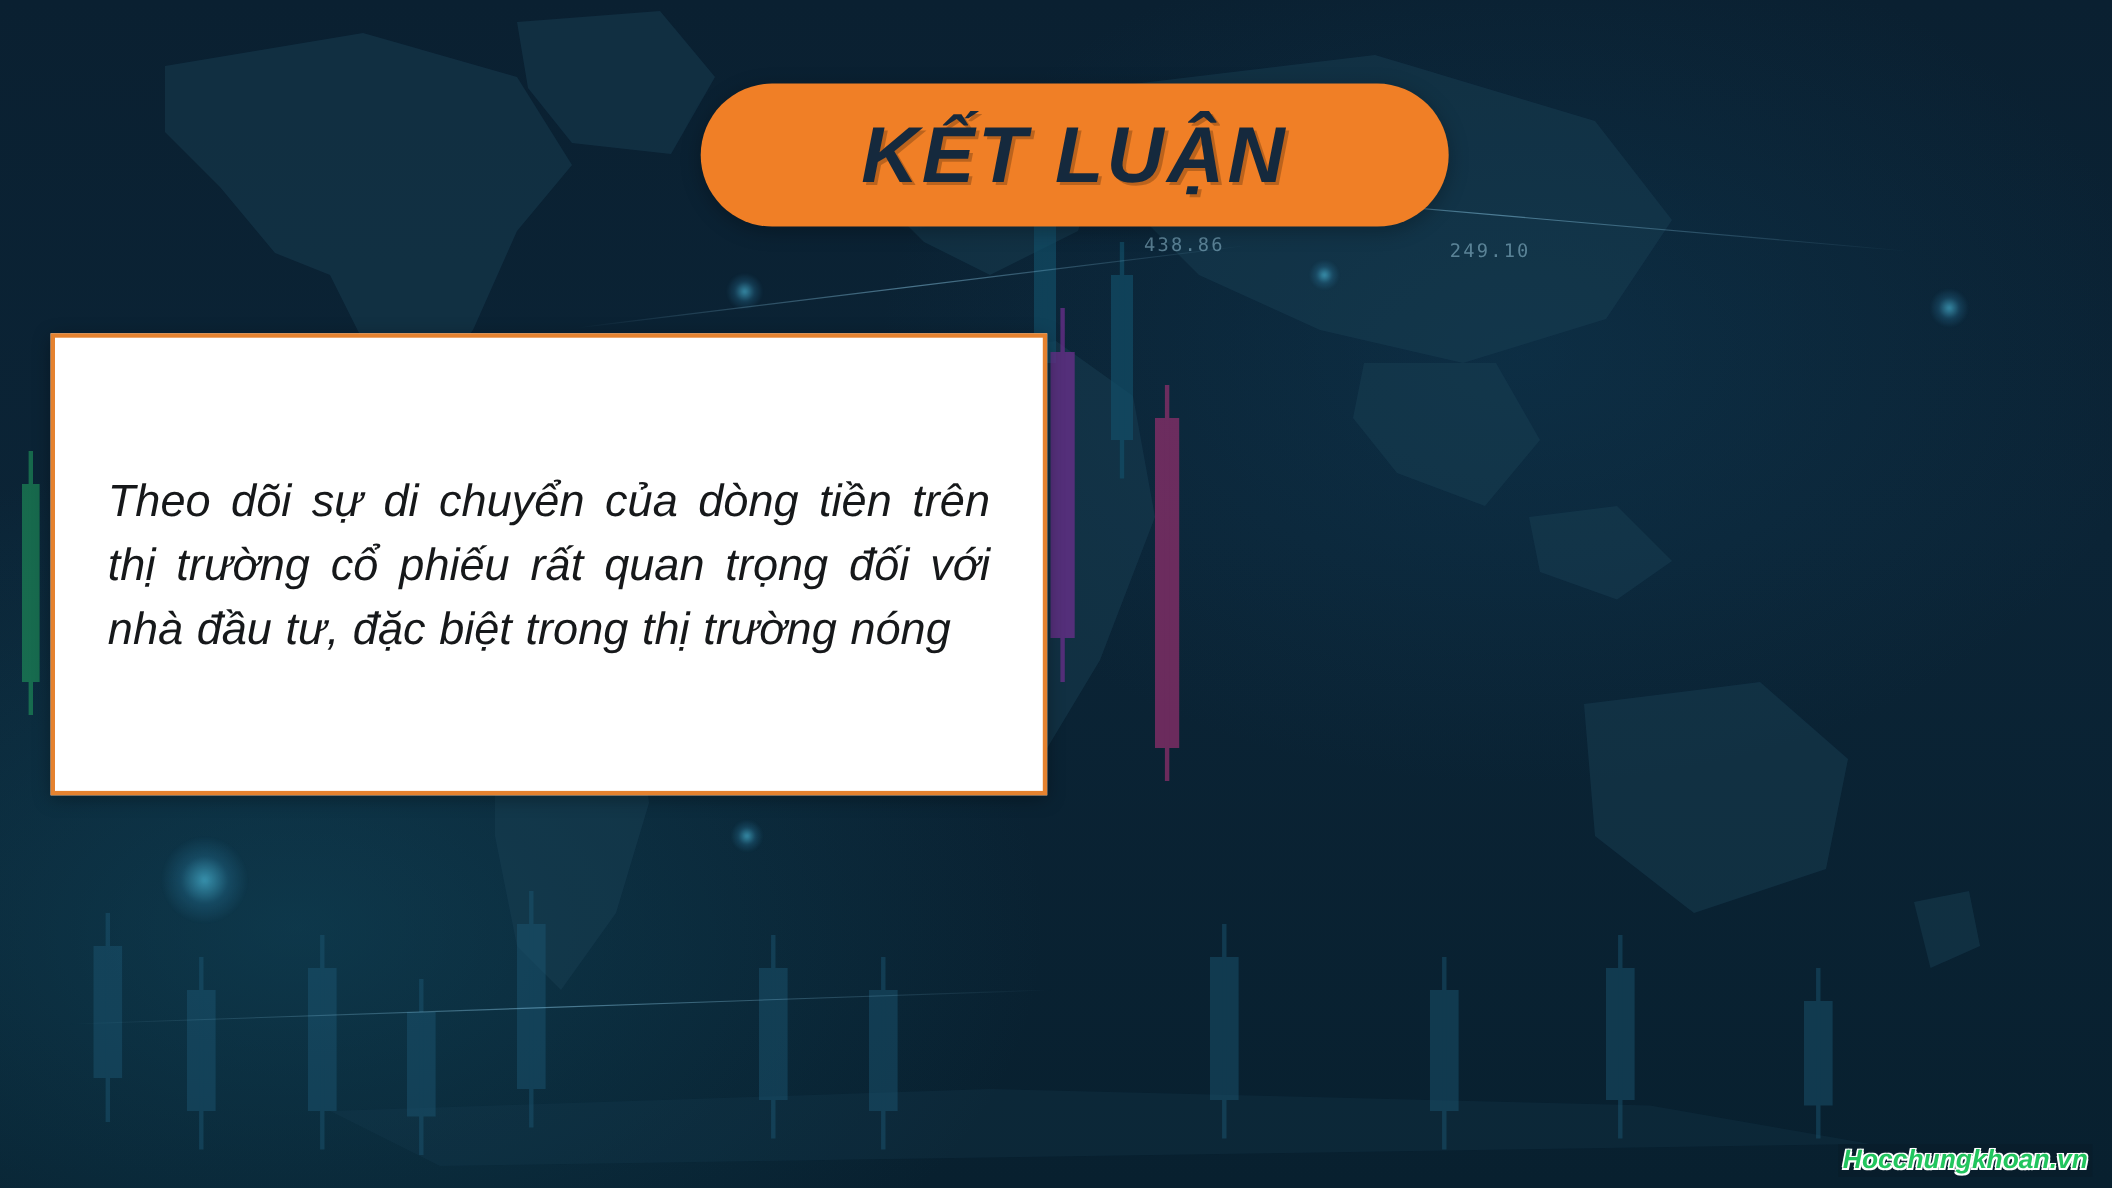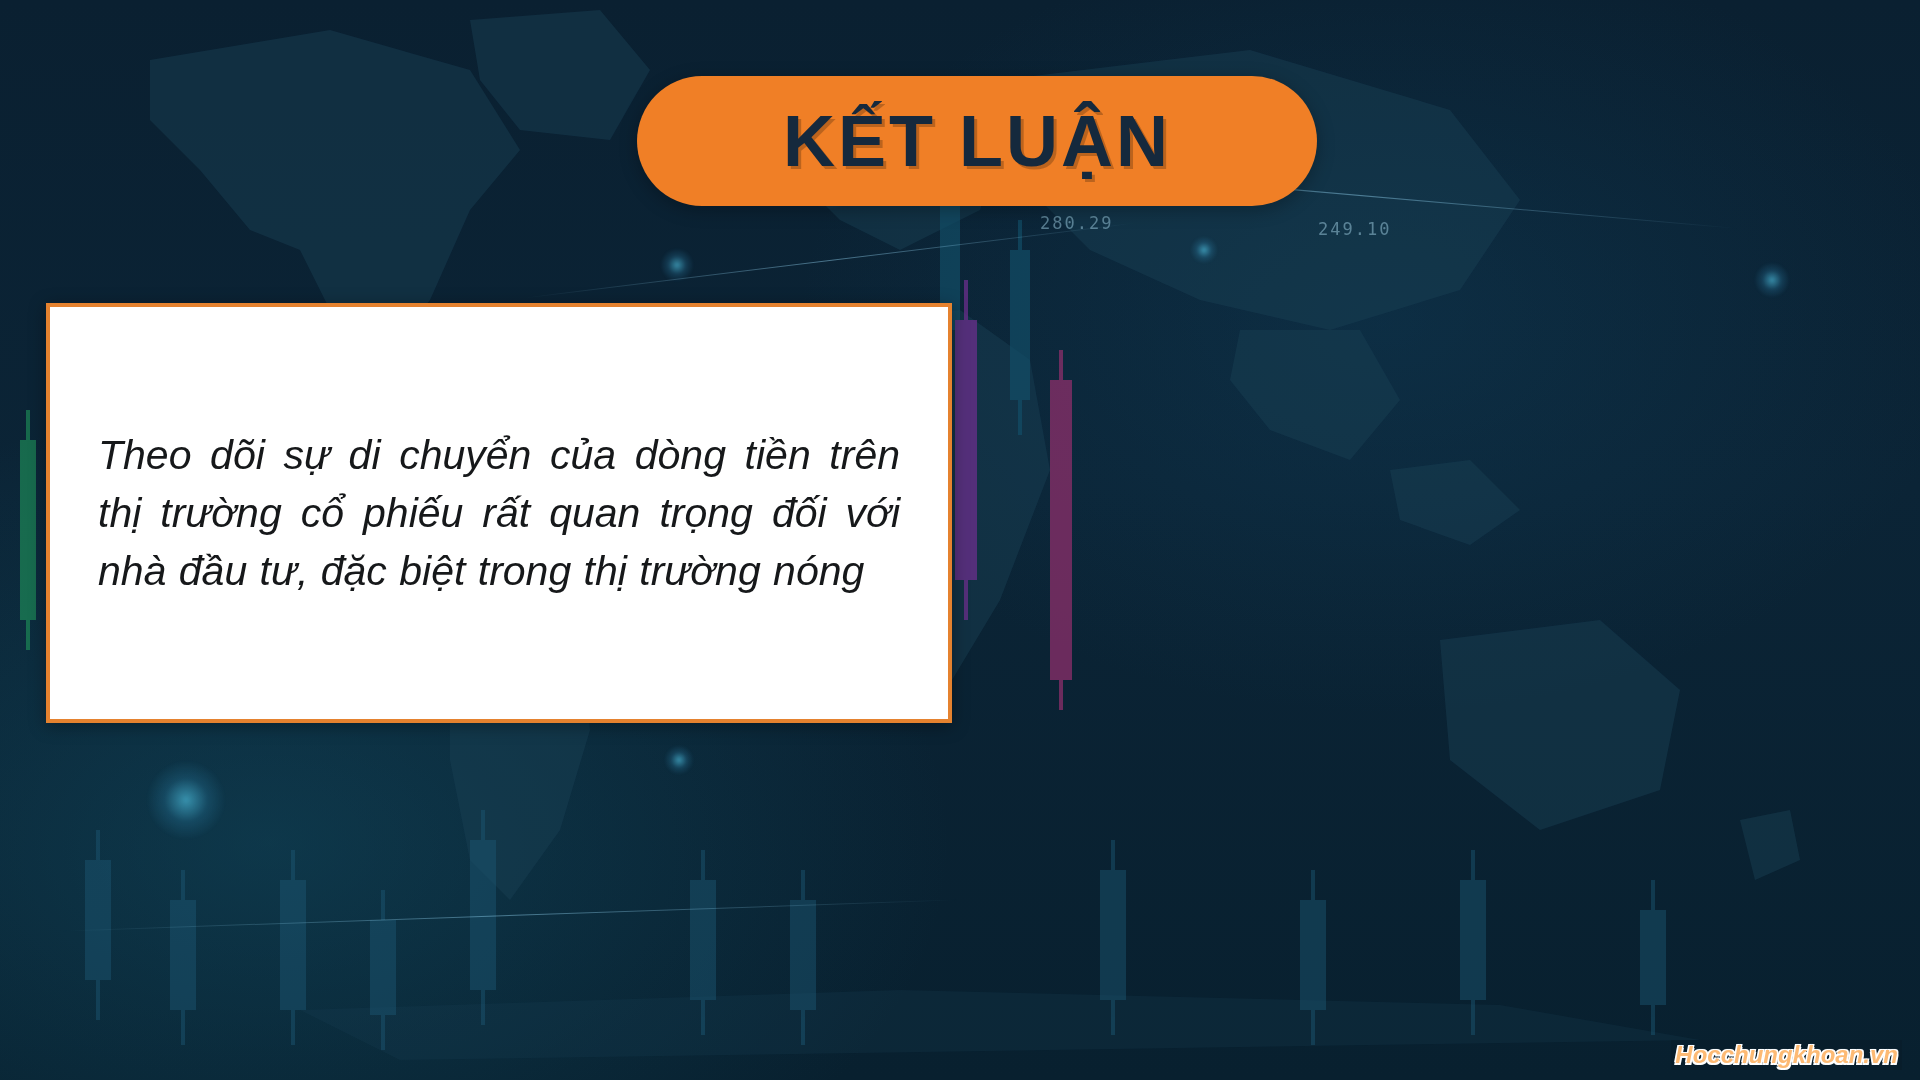--- a/index.html
+++ b/index.html
@@ -39,20 +39,21 @@
 
   
   .title-badge {
     position:absolute;
     left:637px; top:76px;
     width:680px; height:130px;
     background:#f07f26;
     border-radius:65px;
     display:flex; align-items:center; justify-content:center;
     box-shadow:0 4px 18px rgba(0,0,0,.28);
+    font-style:italic;
   }
   .title-text {
     font-size:72px;
     font-weight:bold;
     color:#15293d;
     letter-spacing:3px;
     line-height:1;
     text-shadow:3px 3px 0 rgba(0,0,0,.22);
     white-space:nowrap;
   }
@@ -81,21 +82,21 @@
     word-spacing:1px;
   }
 
   
   .watermark {
     position:absolute;
     right:18px; bottom:10px;
     font-size:24px;
     font-weight:bold;
     font-style:italic;
-    color:#fdba74;
+    color:#22c55e;
     letter-spacing:0px;
     text-shadow:
       -1.5px -1.5px 0 #ffffff, 1.5px -1.5px 0 #ffffff,
       -1.5px  1.5px 0 #ffffff, 1.5px  1.5px 0 #ffffff,
        0 0 2px #ffffff;
     background:rgba(8,26,38,.35);
     padding:1px 4px;
   }
 </style>
 </head>
@@ -180,21 +181,21 @@
   <div class="glow" style="left:660px; top:248px; width:34px; height:34px;"></div>
   <div class="glow" style="left:664px; top:745px; width:30px; height:30px;"></div>
   <div class="glow" style="left:1754px; top:262px; width:36px; height:36px;"></div>
   <div class="glow" style="left:1190px; top:236px; width:28px; height:28px;"></div>
   <div class="glow" style="left:398px; top:383px; width:26px; height:26px;"></div>
 
   <div class="streak" style="left:520px; top:260px; width:620px; transform:rotate(-7deg);"></div>
   <div class="streak" style="left:980px; top:195px; width:760px; transform:rotate(5deg);"></div>
   <div class="streak" style="left:60px; top:915px; width:900px; transform:rotate(-2deg);"></div>
 
-  <div class="pricetag" style="left:1040px; top:213px;">280.29</div>
+  <div class="pricetag" style="left:1040px; top:213px;">438.86</div>
   <div class="pricetag" style="left:1318px; top:219px;">249.10</div>
 </div>
 
 <div class="title-badge">
   <span class="title-text">KẾT LUẬN</span>
 </div>
 
 <div class="cards">
   <div class="card card-left">
     <p class="card-text">Theo dõi sự di chuyển của dòng tiền trên thị trường cổ phiếu rất quan trọng đối với nhà đầu tư, đặc biệt trong thị trường nóng</p>

